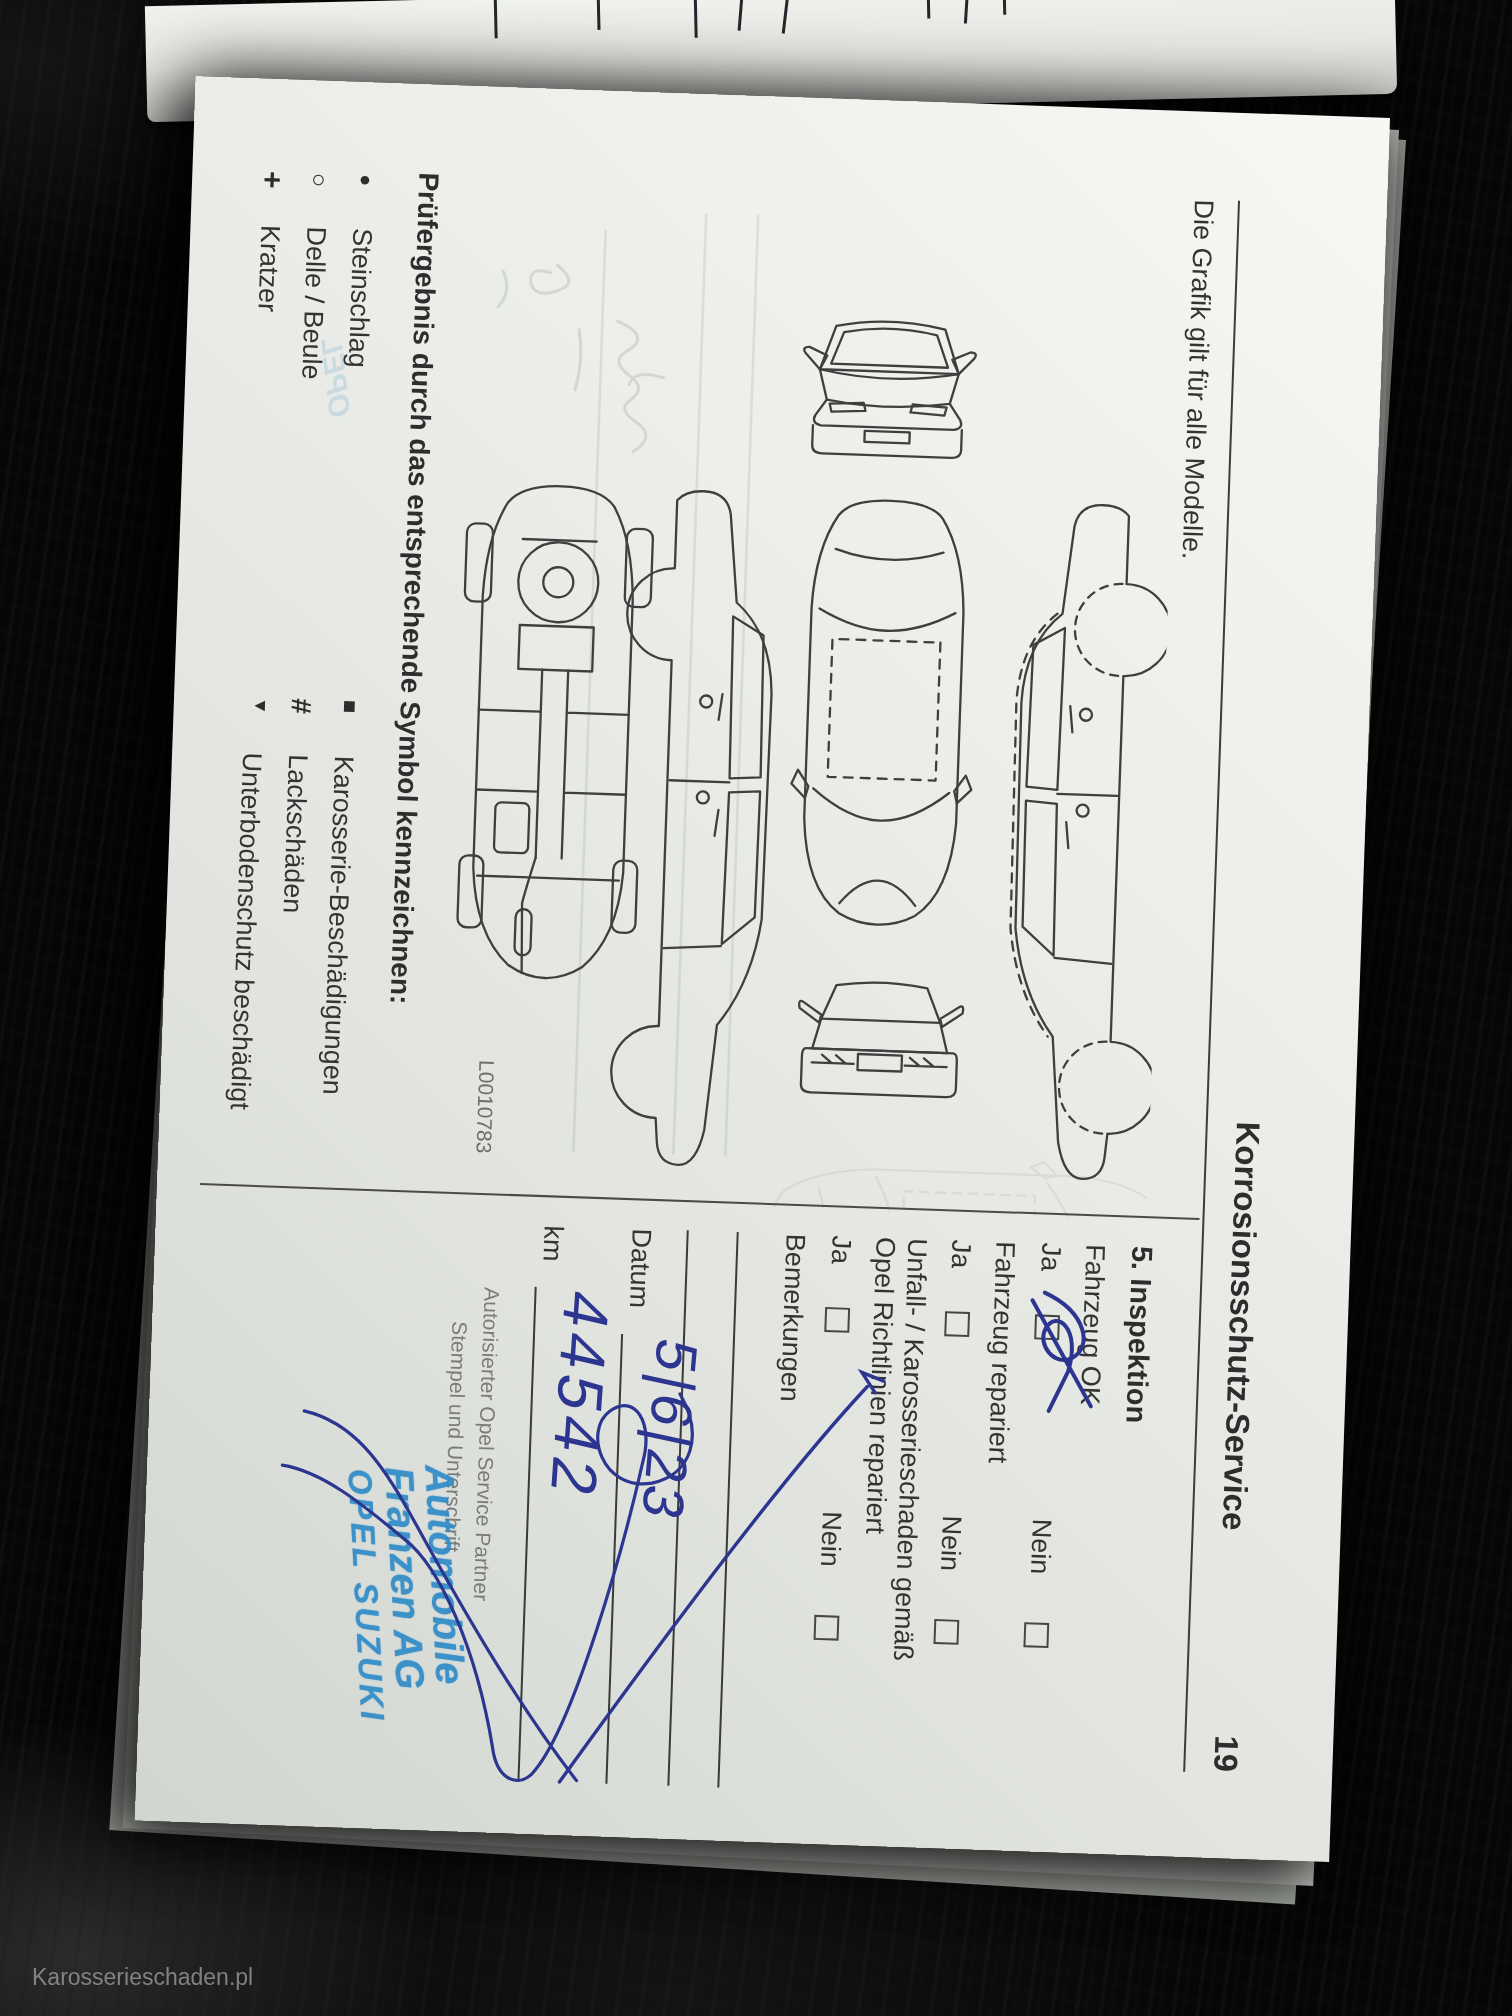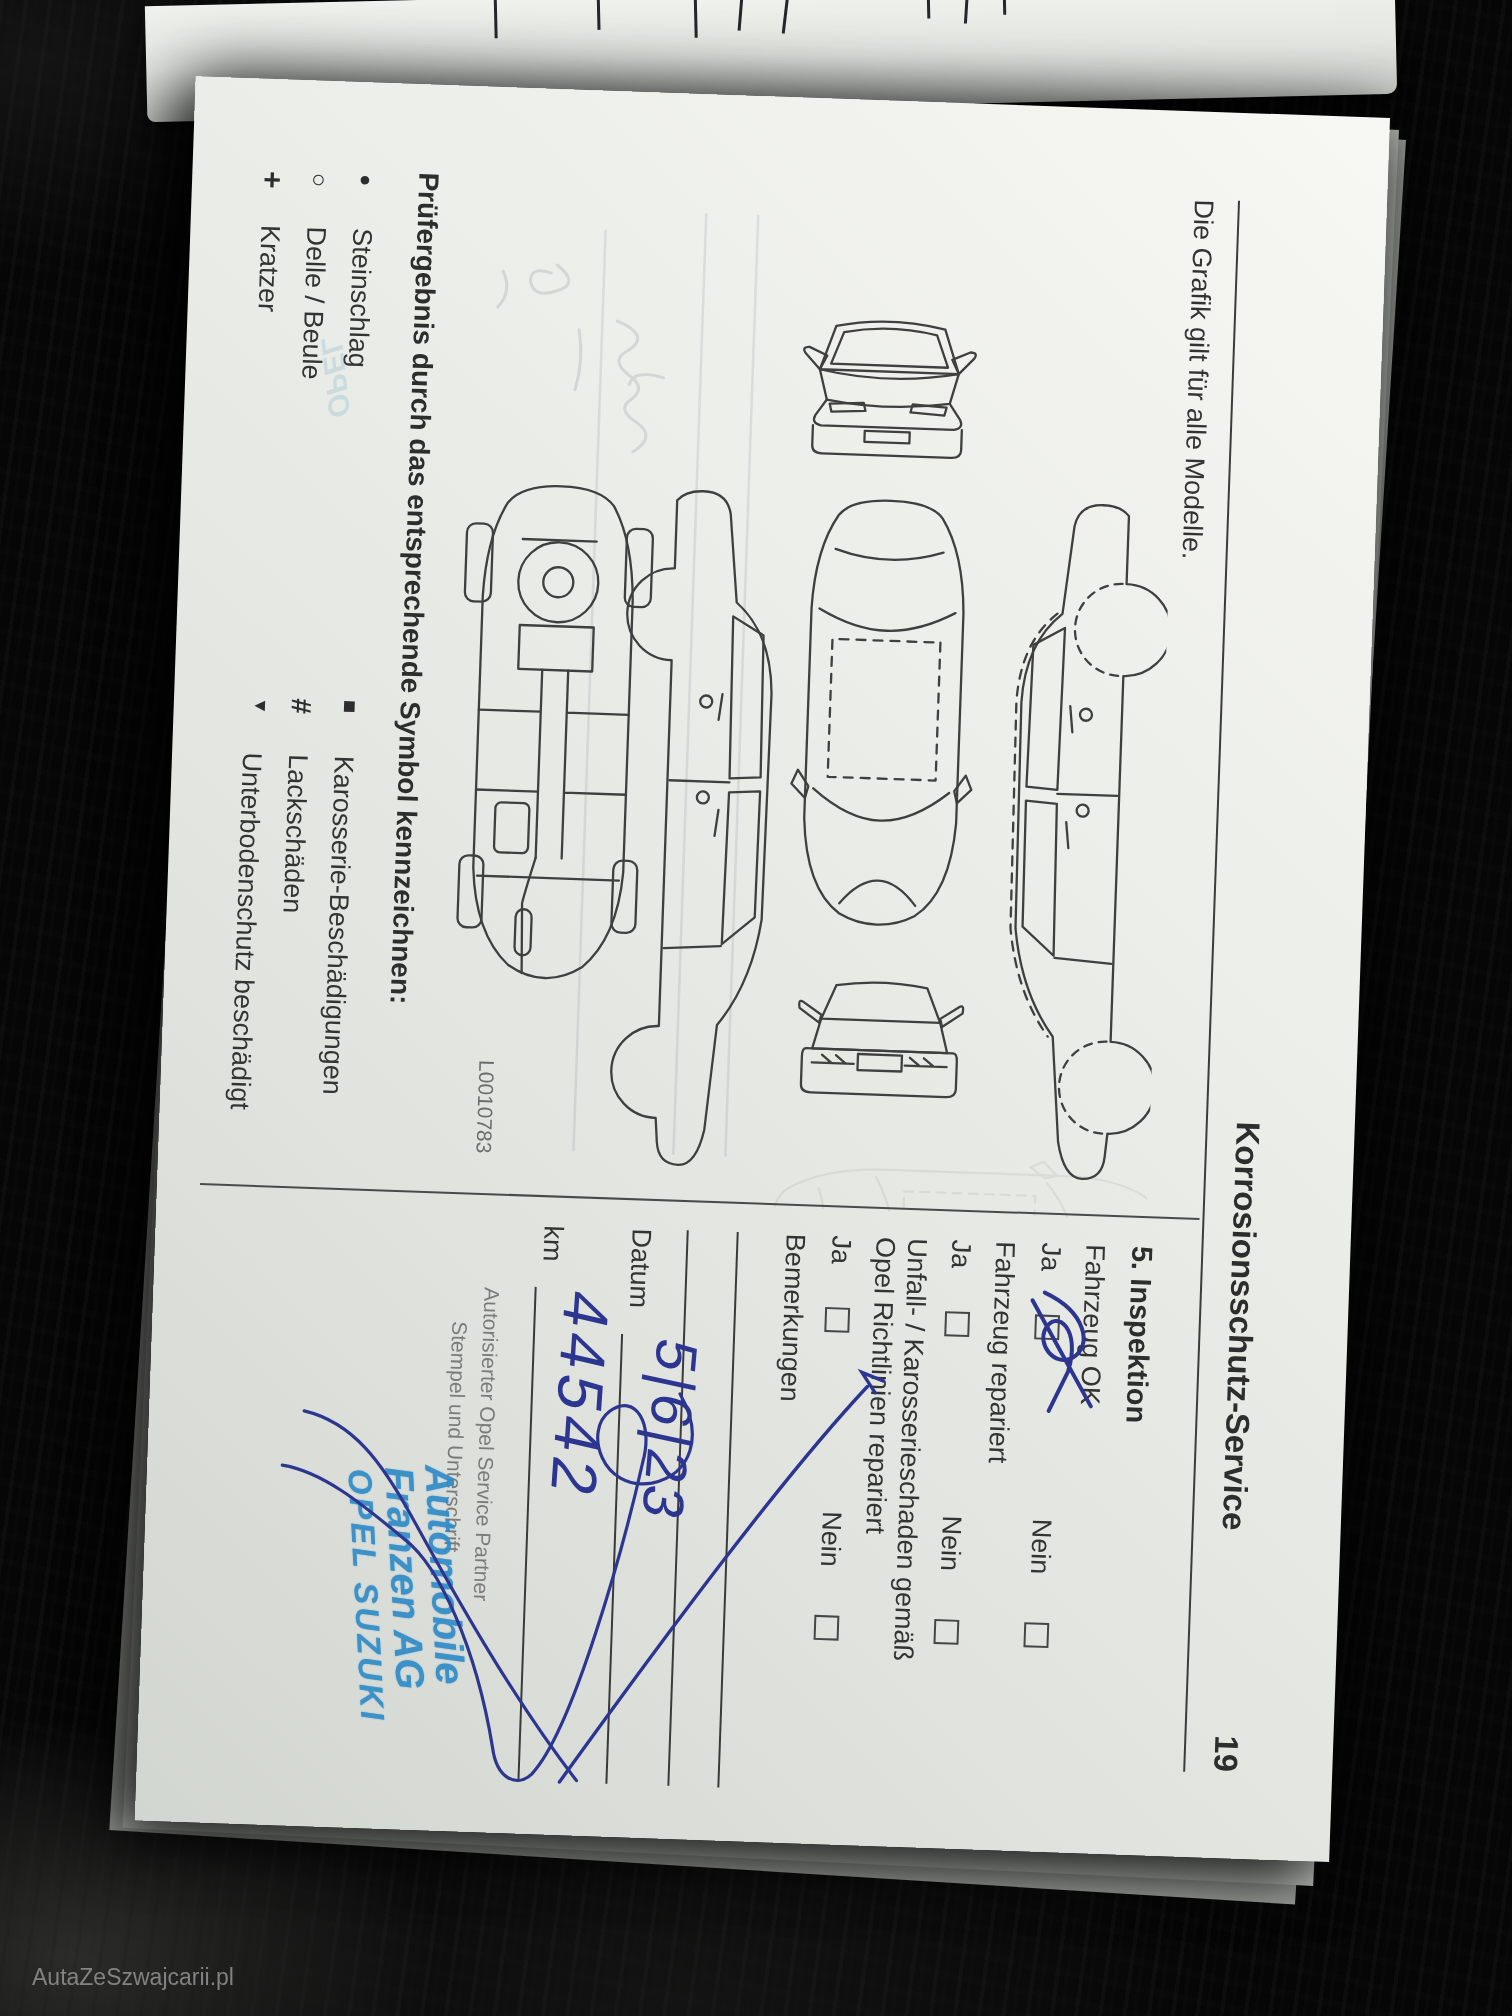--- a/index.html
+++ b/index.html
@@ -236,14 +236,14 @@
         <g stroke-width="3.2">
           <path d="M1300,665 C1340,640 1380,650 1390,690 C1400,740 1340,760 1320,735 C1300,710 1330,690 1370,700 C1450,715 1640,760 1685,800 C1700,815 1690,835 1660,840 C1560,860 1480,900 1455,935"></path>
           <path d="M1690,755 C1600,830 1480,900 1430,930 C1380,960 1340,990 1330,1040"></path>
           <path d="M1455,935 C1420,980 1390,1020 1385,1060"></path>
         </g>
       </g>
     </svg>
 
   </div>
 
-  <div class="watermark">AutaZeSzwajcarii.pl</div>
+  <div class="watermark">Karosserieschaden.pl</div>
 </div>
 
 </body></html>

